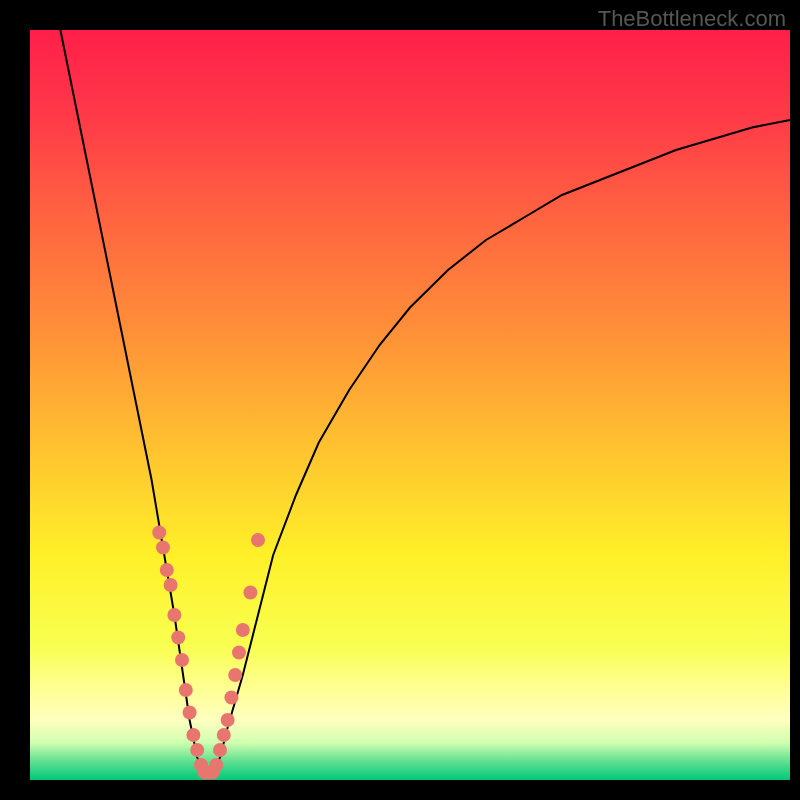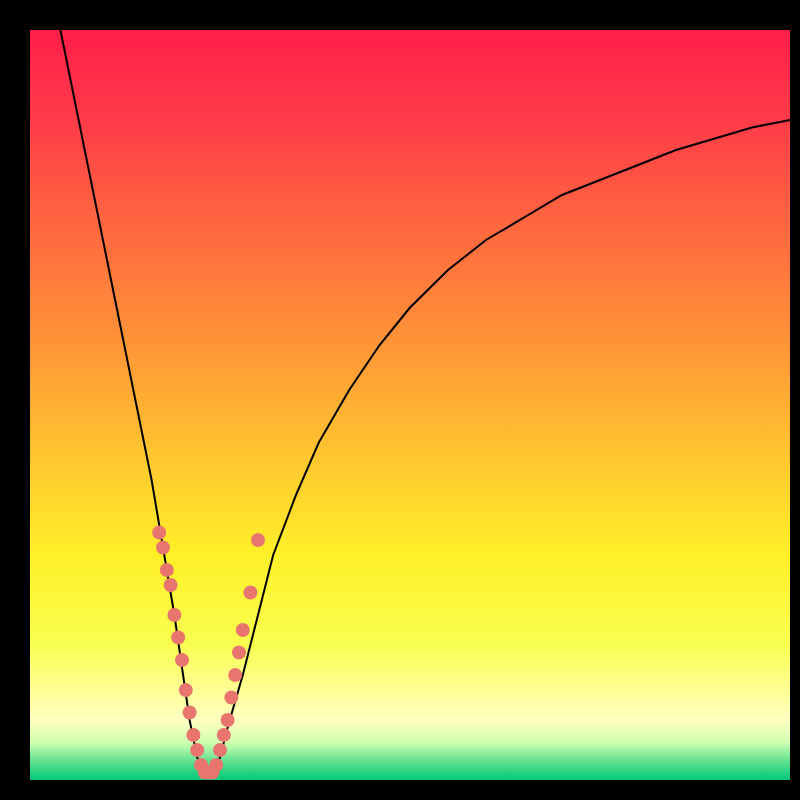--- a/index.html
+++ b/index.html
@@ -77,13 +77,14 @@
         <circle cx="223.8" cy="735.0" r="7" fill="#e8766f"></circle>
         <circle cx="227.6" cy="720.0" r="7" fill="#e8766f"></circle>
         <circle cx="231.4" cy="697.5" r="7" fill="#e8766f"></circle>
         <circle cx="235.2" cy="675.0" r="7" fill="#e8766f"></circle>
         <circle cx="239.0" cy="652.5" r="7" fill="#e8766f"></circle>
         <circle cx="242.8" cy="630.0" r="7" fill="#e8766f"></circle>
         <circle cx="250.4" cy="592.5" r="7" fill="#e8766f"></circle>
         <circle cx="258.0" cy="540.0" r="7" fill="#e8766f"></circle>
       </g>
   </svg>
+  <div class="watermark">TheBottleneck.com</div>
 </div>
 
 </body></html>

